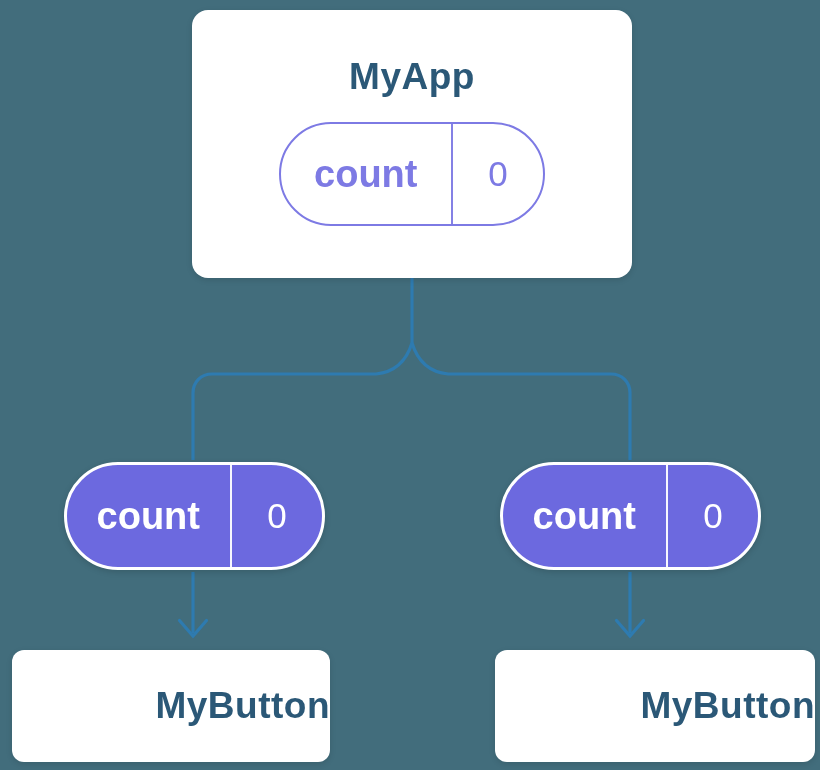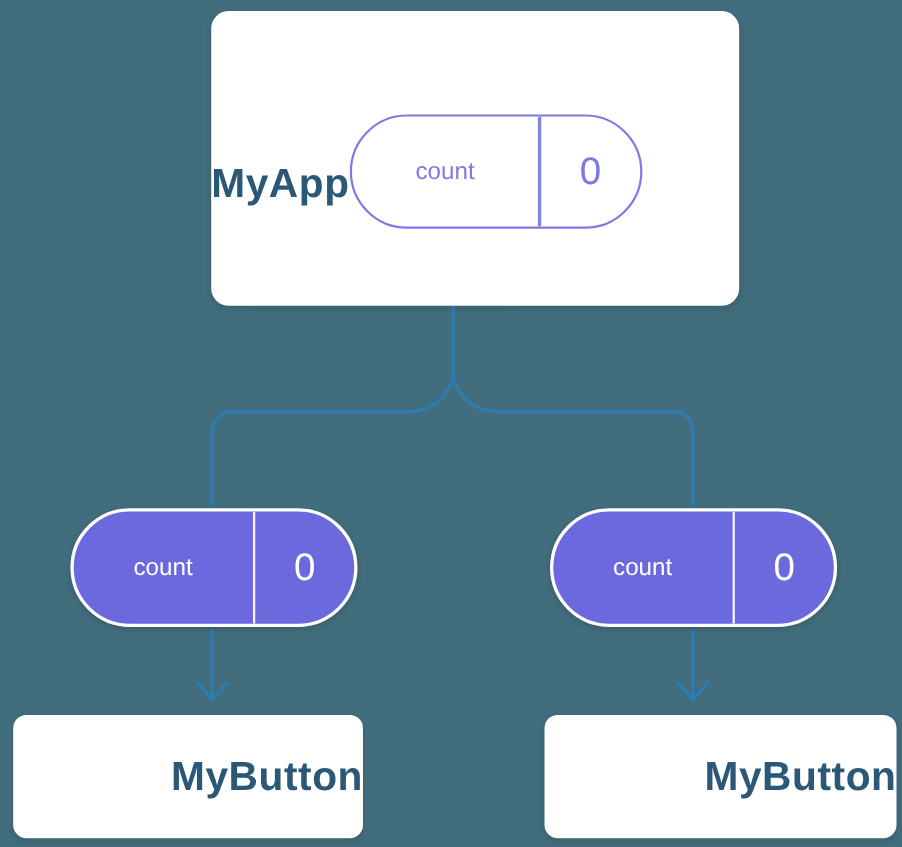--- a/index.html
+++ b/index.html
@@ -39,23 +39,23 @@
     stroke-linecap: round;
   }
   .card {
     position: absolute;
     background: var(--card_bg);
     color: var(--card_text);
     z-index: 1;
     box-shadow: 0 2px 6px rgba(0,0,0,0.12);
   }
   .card-myapp {
-    left: 192px; top: 10px; width: 480px; height: 268px;
+    left: 192px; top: 10px; width: 440px; height: 268px;
     border-radius: 16px;
-    display: flex; flex-direction: row; align-items: center;
+    display: flex; flex-direction: column; align-items: center;
   }
   .card-title {
     margin-top: 46px;
     font-size: 37px;
     font-weight: 700;
     letter-spacing: 0.5px;
   }
   .pill {
     display: flex;
     align-items: stretch;
@@ -75,22 +75,22 @@
     border: 3px solid #ffffff;
     color: var(--pill_fill_text);
     z-index: 1;
     box-shadow: 0 2px 6px rgba(0,0,0,0.15);
   }
   .pill-left  { left: 64px;  top: 462px; }
   .pill-right { left: 500px; top: 462px; }
   .pill-key {
     flex: 1;
     display: flex; align-items: center; justify-content: center;
-    font-size: 22px;
-    font-weight: 400;
+    font-size: 38px;
+    font-weight: 700;
   }
   .pill-divider {
     width: 2.5px;
     align-self: stretch;
     background: currentColor;
     opacity: 0.95;
   }
   .pill-outline .pill-divider { background: var(--pill_outline); }
   .pill-filled  .pill-divider { background: #ffffff; }
   .pill-value {

